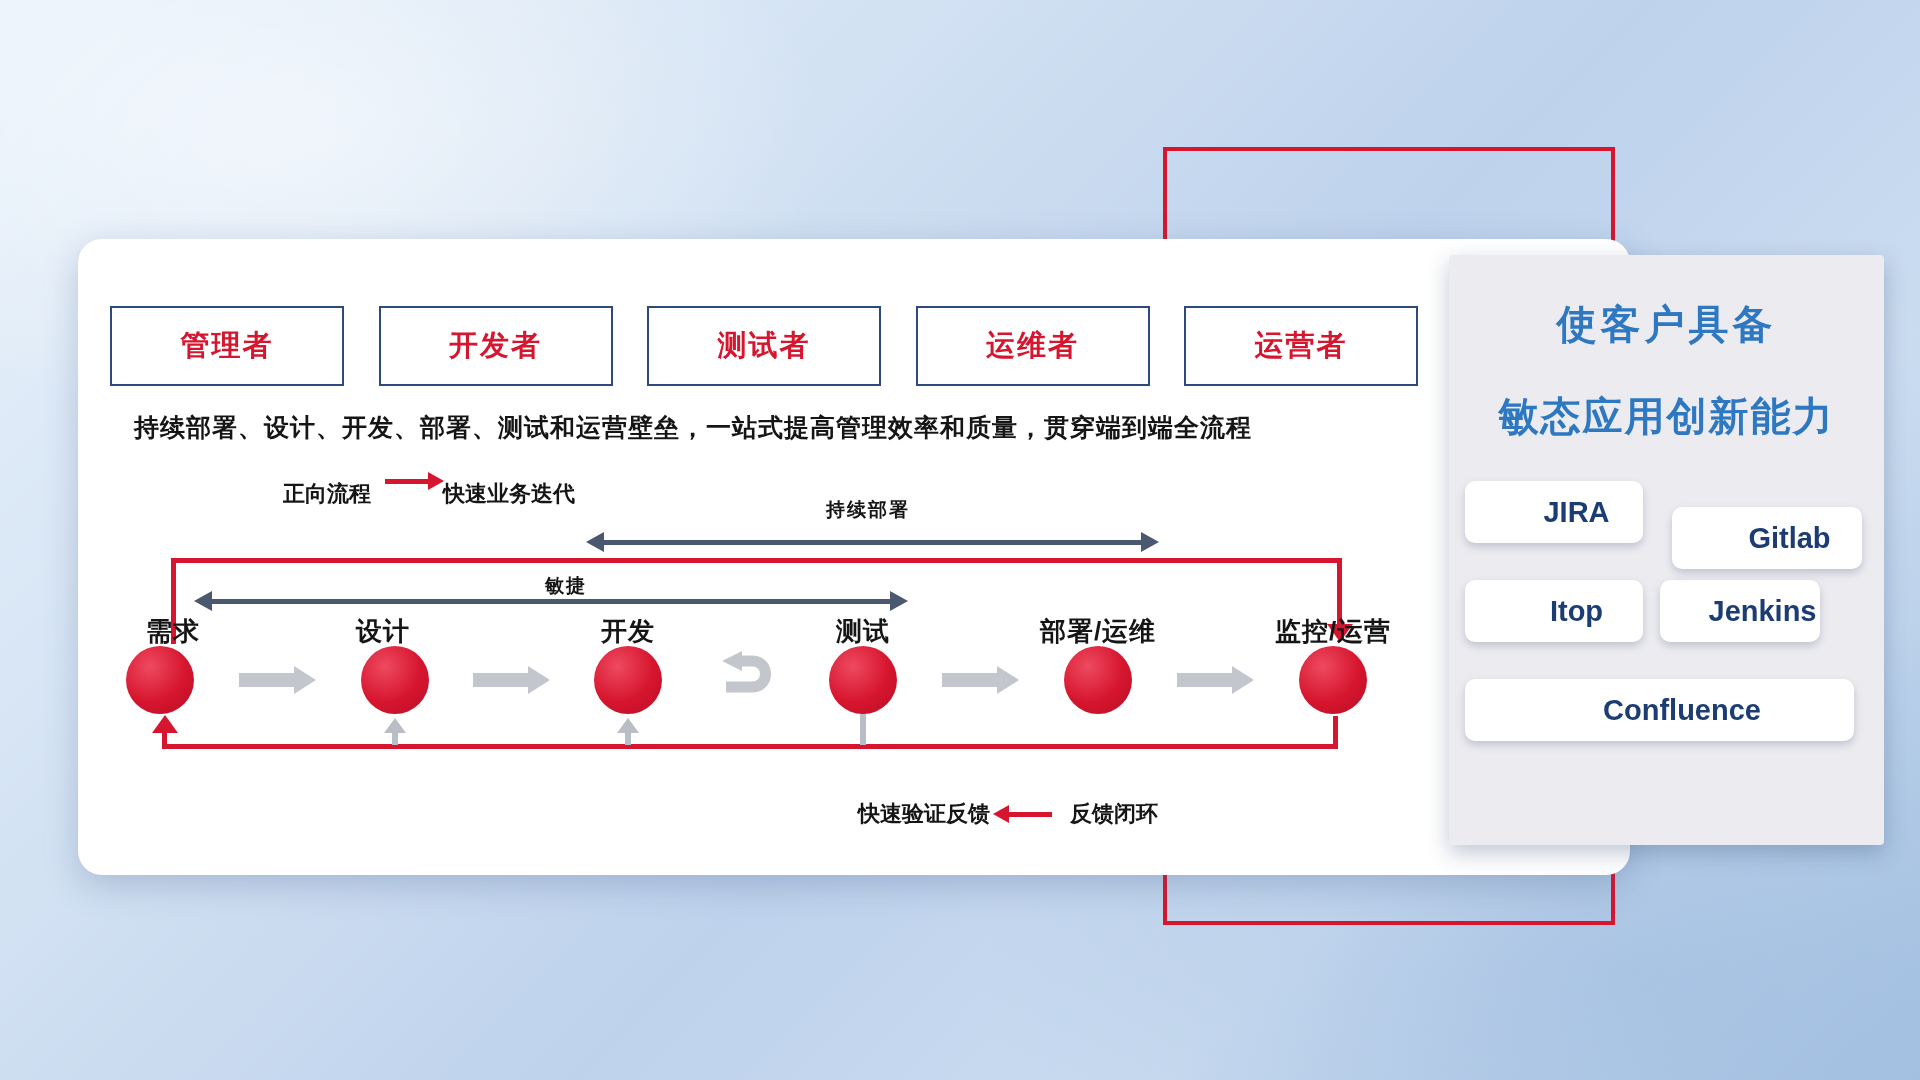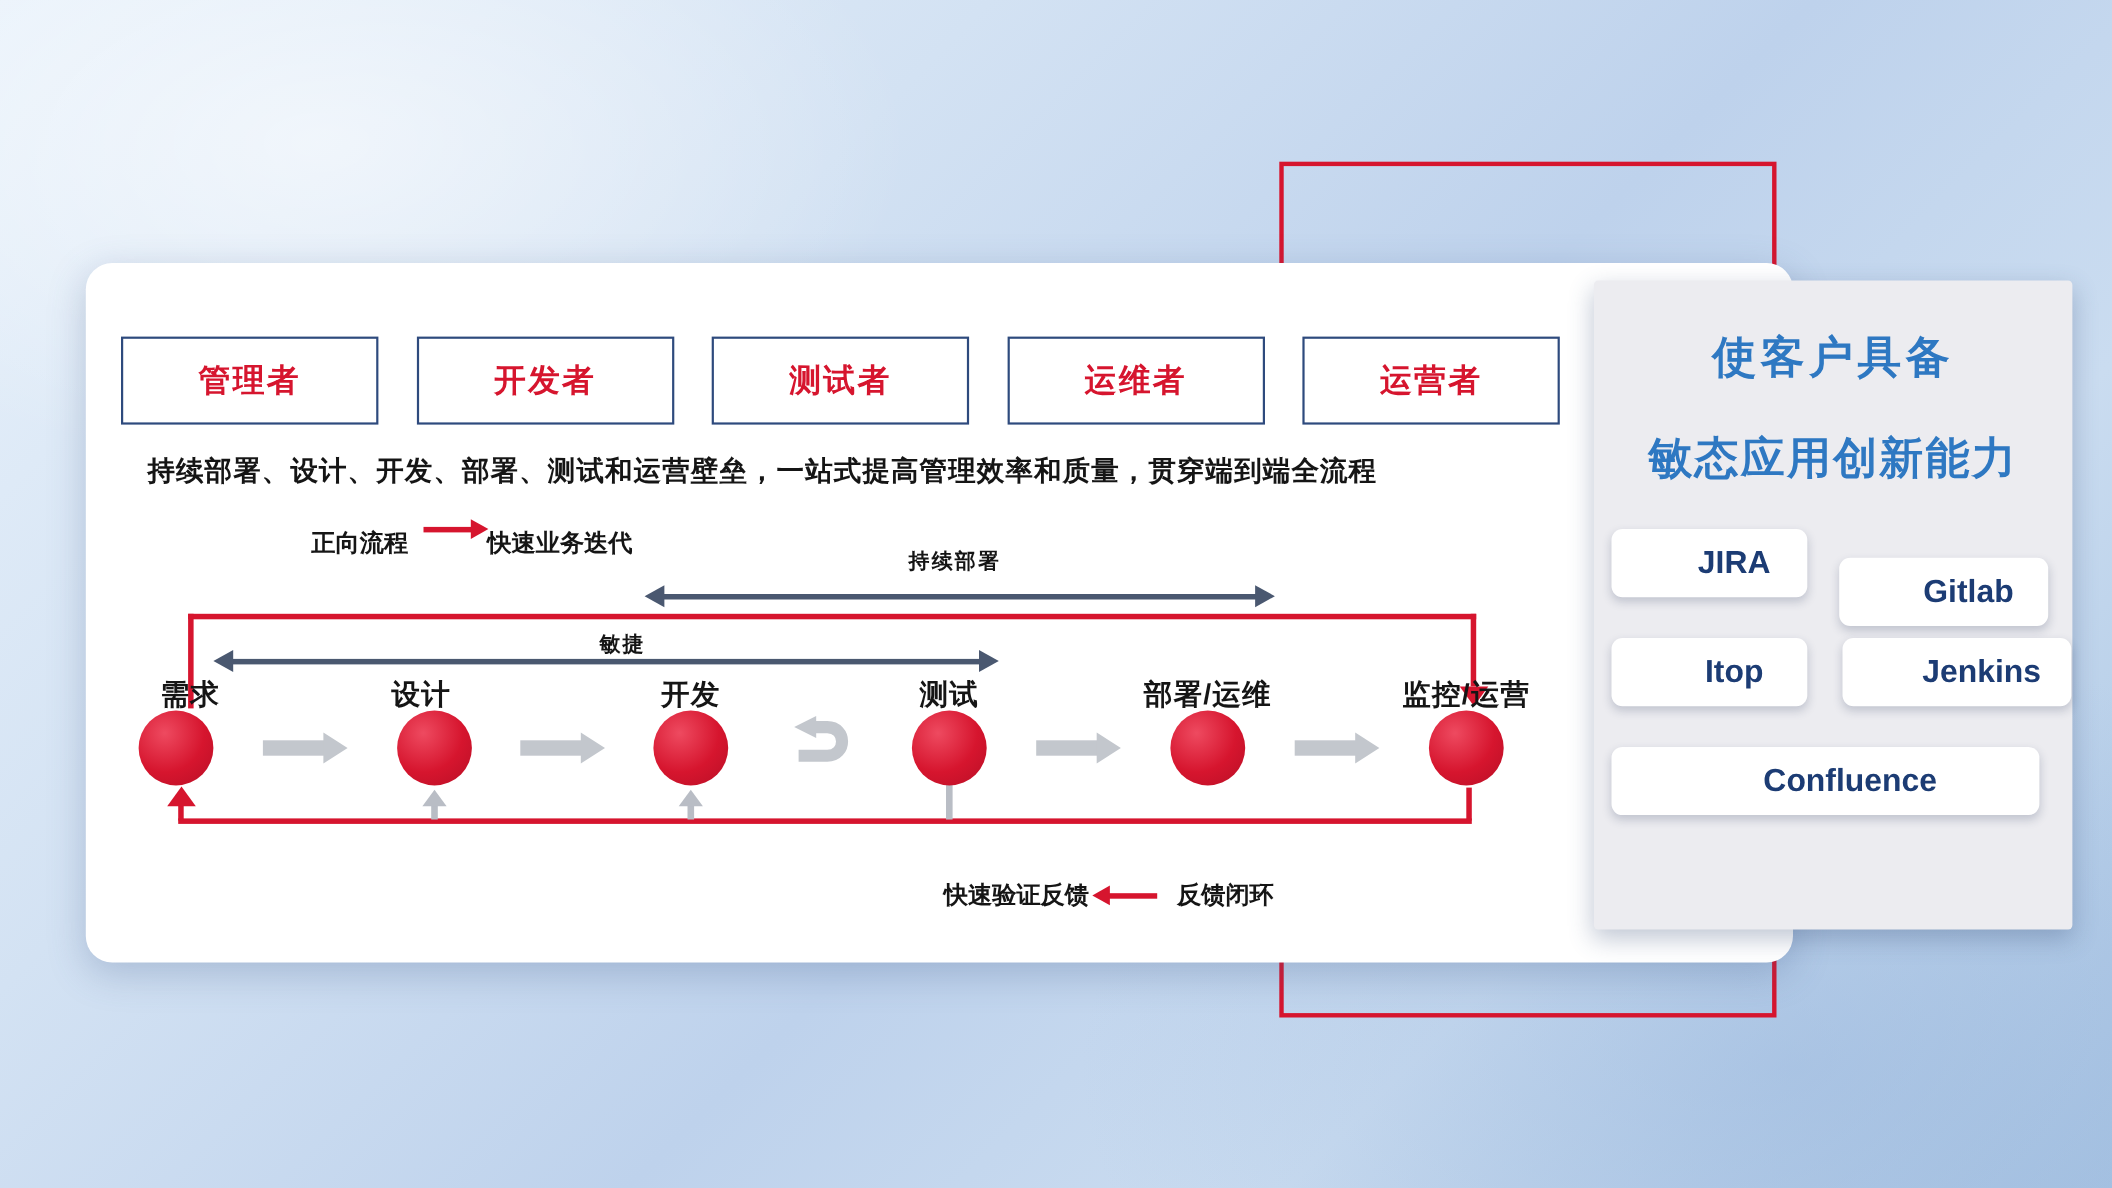--- a/index.html
+++ b/index.html
@@ -140,21 +140,21 @@
   .tool-btn{
     position:absolute;height:62px;background:#ffffff;border-radius:10px;
     display:flex;align-items:center;justify-content:center;
     font-size:29px;font-weight:bold;color:var(--btn_text);
     box-shadow:0 4px 9px rgba(40,55,90,.22);
     padding-left:45px;
   }
   .tool-jira{left:16px;top:226px;width:178px;}
   .tool-gitlab{left:223px;top:226px;width:190px;margin-top:26px;}
   .tool-itop{left:16px;top:325px;width:178px;}
-  .tool-jenkins{left:226px;top:325px;width:208px;}
+  .tool-jenkins{left:211px;top:325px;width:160px;}
   .tool-confluence{left:16px;top:424px;width:389px;}
 </style>
 </head>
 <body>
 
 <div id="stage">
 
   <div class="red-frame"></div>
 
   <div class="main-card">

